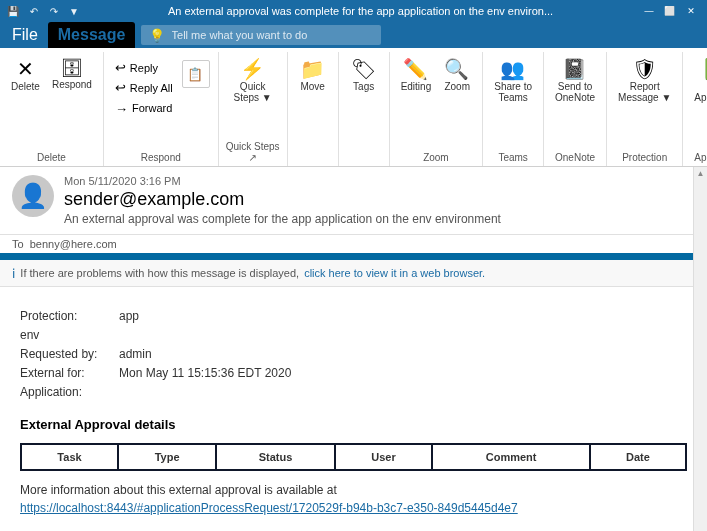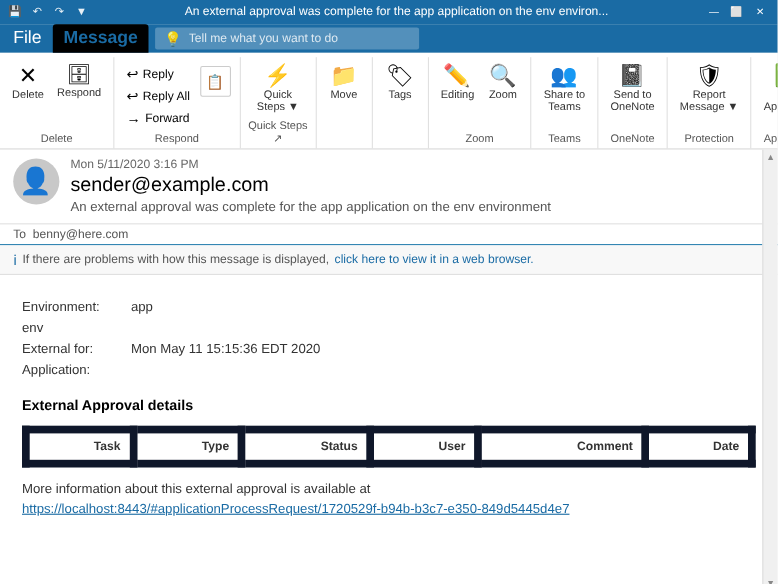--- a/index.html
+++ b/index.html
@@ -141,21 +141,21 @@
       display: flex;
       align-items: center;
       justify-content: center;
       flex-shrink: 0;
     }
     .avatar-icon { font-size: 24px; color: #888; }
     .email-meta { flex: 1; }
     .email-date { font-size: 11px; color: #666; }
     .email-from { font-size: 18px; color: #000000; margin: 2px 0; }
     .email-subject { font-size: 12px; color: #555; }
-    .email-to-line { padding: 3px 12px; font-size: 11px; color: #555; border-bottom: 1px solid #0369a1; }
+    .email-to-line { padding: 3px 12px; font-size: 11px; color: #555; border-bottom: 7px solid #0369a1; }
     .email-info-bar {
       padding: 4px 12px;
       font-size: 11px;
       color: #555;
       background: #f8f8f8;
       border-bottom: 1px solid #e0e0e0;
       display: flex;
       align-items: center;
       gap: 5px;
     }
@@ -185,23 +185,23 @@
       color: #000;
       margin: 14px 0 8px 0;
     }
     .approval-table {
       width: 100%;
       border-collapse: collapse;
       font-size: 11px;
     }
     .approval-table th {
       background: white;
-      border: 7px solid #0f172a;
+      border: 2px solid #0f172a;
       padding: 4px 8px;
-      text-align: right;
+      text-align: center;
       font-weight: 600;
       color: #333;
     }
     .more-info { font-size: 12px; color: #333; margin-top: 10px; }
     .more-info a { color: #1a6ba4; text-decoration: underline; }
     .main-area { position: relative; }
   </style>
 </head>
 <body>
 
@@ -268,21 +268,21 @@
     <div class="ribbon-group-label">Respond</div>
   </div>
 
   <div class="ribbon-group">
     <div class="ribbon-group-content">
       <div class="ribbon-btn" style="min-width:56px;">
         <span class="icon" style="font-size:20px;">⚡</span>
         <span class="label">Quick<br>Steps ▼</span>
       </div>
     </div>
-    <div class="ribbon-group-label" style="font-size:10px; color:#555; text-align:center; padding: 2px 0 3px 0; display:flex; align-items:center; gap:2px;">
+    <div class="ribbon-group-label" style="font-size:10px; color:#555; text-align:center; padding: 2px 0 3px 0; display:flex; align-items:center; gap:2px;margin-top:32px;">
       <span>Quick Steps ↗</span>
     </div>
   </div>
 
   <div class="ribbon-group">
     <div class="ribbon-group-content">
       <div class="ribbon-btn">
         <span class="icon" style="font-size:20px;">📁</span>
         <span class="label">Move</span>
       </div>
@@ -378,25 +378,29 @@
     <div class="email-info-bar">
       <span class="info-icon">ℹ</span>
       <span>If there are problems with how this message is displayed, </span>
       <a class="info-link" href="#">click here to view it in a web browser.</a>
     </div>
 
     <div class="email-body">
 
       <div class="detail-table-section">
         <div class="detail-row">
-          <span class="detail-label">Environment:</span>
+          <span class="detail-label">Protection:</span>
           <span class="detail-value">app</span>
         </div>
         <div class="detail-row">
           <span class="detail-value">env</span>
+        </div>
+        <div class="detail-row">
+          <span class="detail-label">Requested by:</span>
+          <span class="detail-value">admin</span>
         </div>
         <div class="detail-row">
           <span class="detail-label">External for:</span>
           <span class="detail-value">Mon May 11 15:15:36 EDT 2020</span>
         </div>
         <div class="detail-row">
           <span class="detail-label">Application:</span>
           <span class="detail-value"></span>
         </div>
       </div>

